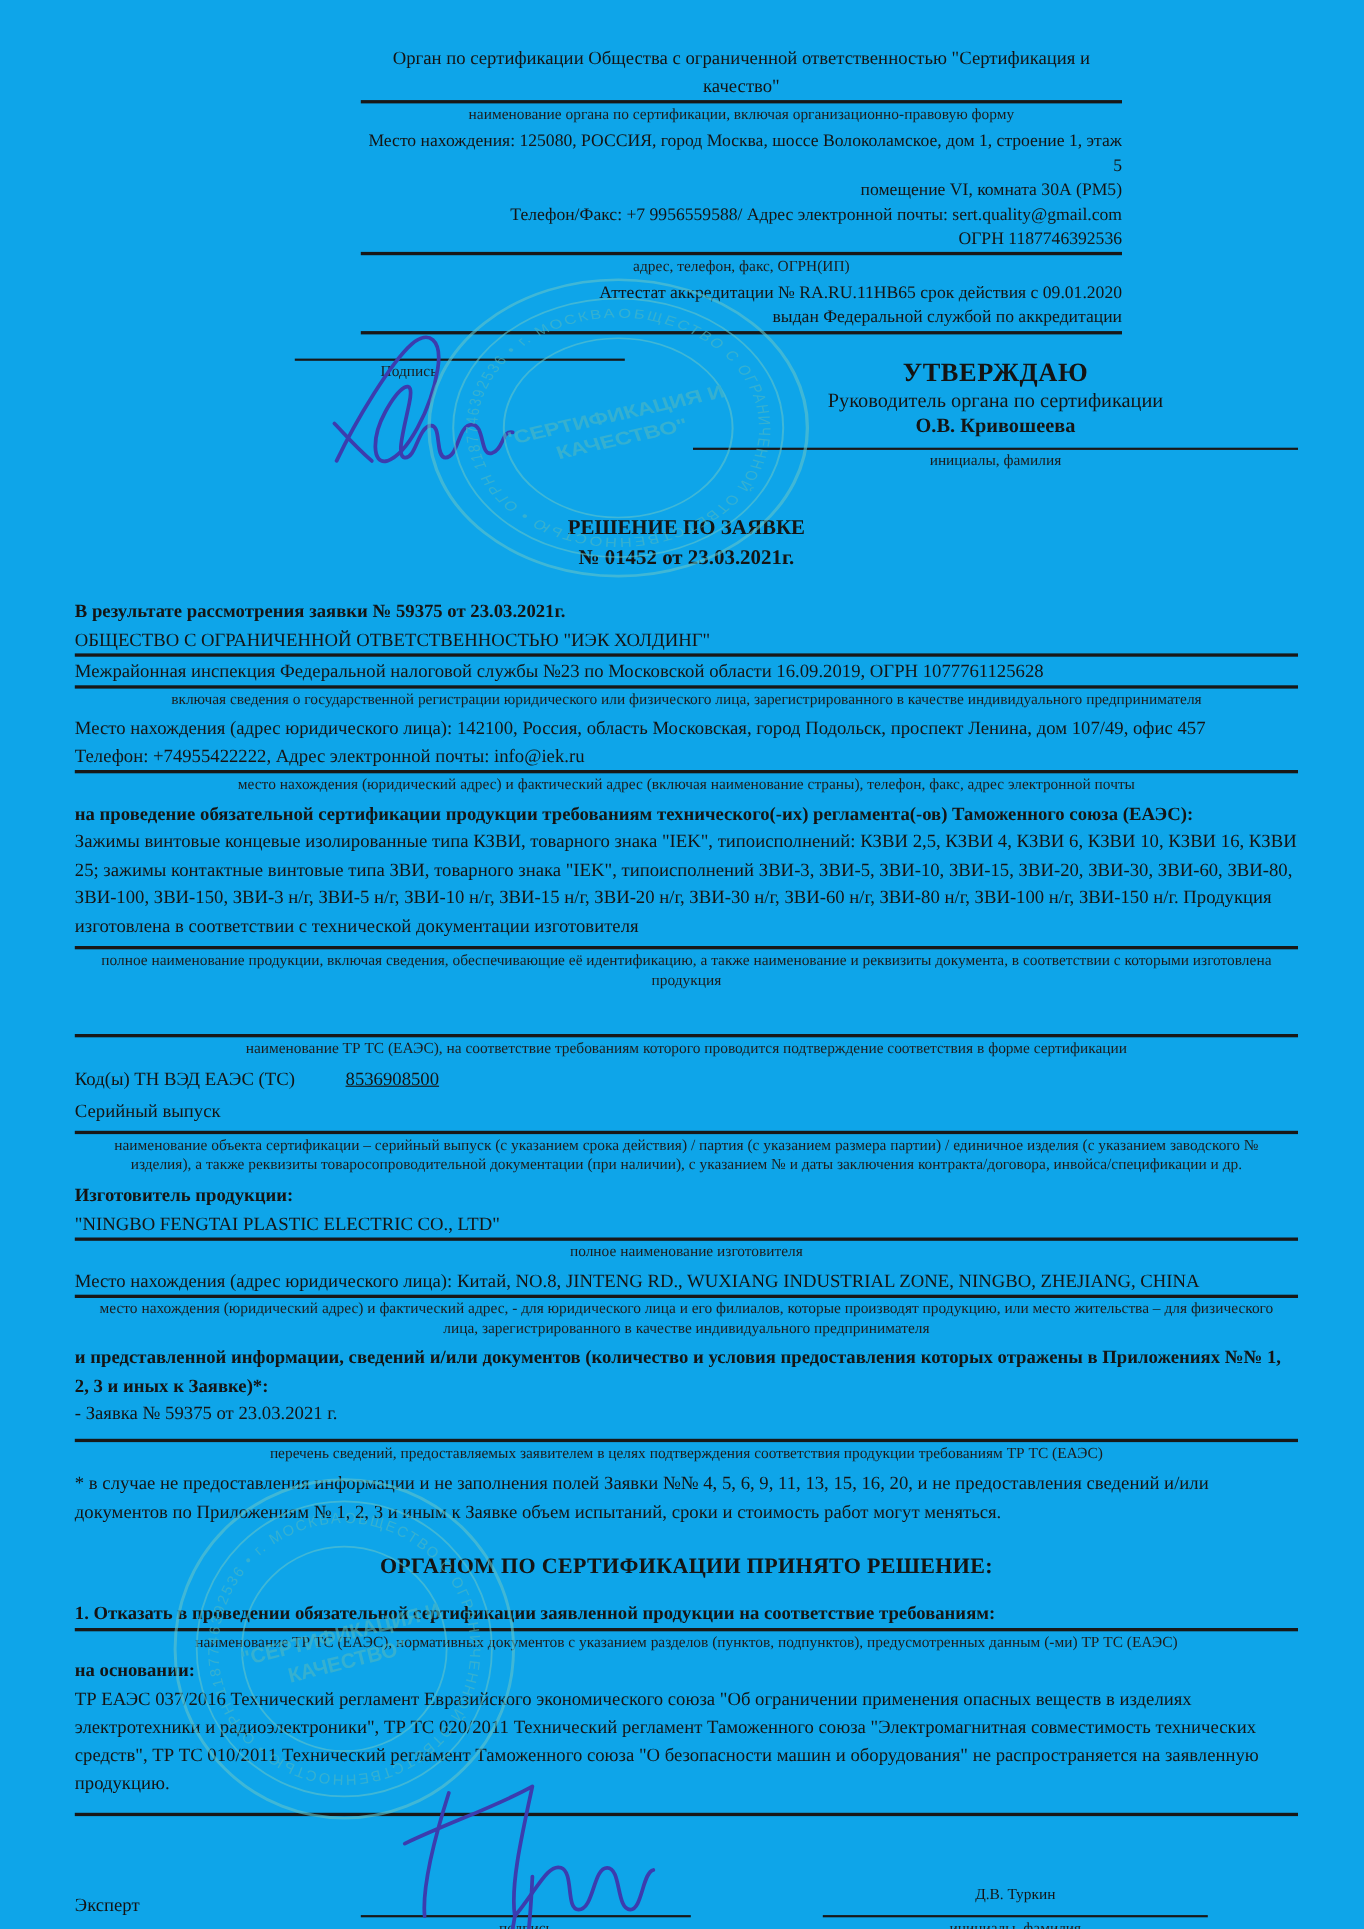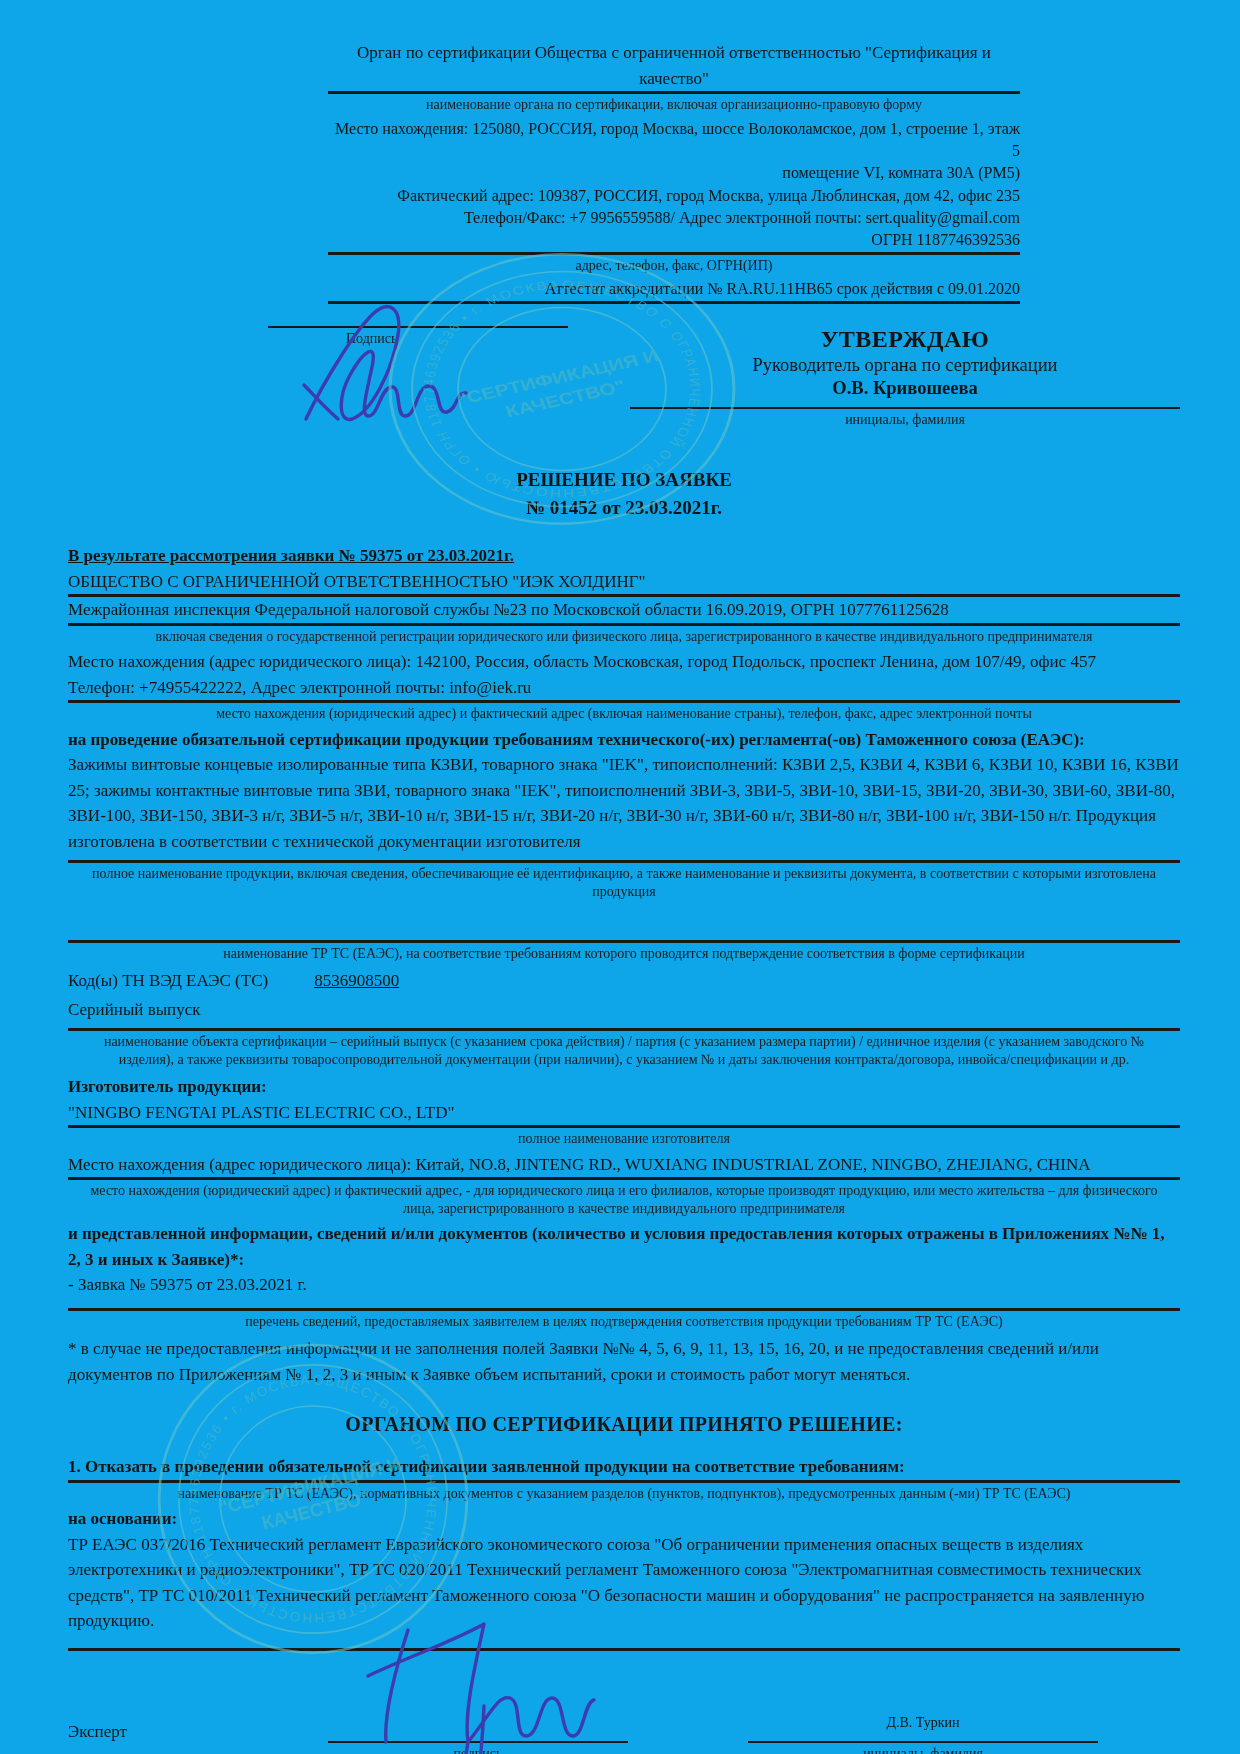--- a/index.html
+++ b/index.html
@@ -31,21 +31,21 @@
   .approve-title { font-size:24px; font-weight:bold; letter-spacing:.5px; }
   .approve-role  { font-size:18.5px; margin-top:2px; }
   .approve-name  { font-size:18.5px; font-weight:bold; margin-top:2px; padding-bottom:8px; }
   .approve-col .sigline { border-bottom:2.5px solid #181818; height:0; }
 
   
   .doc-title { text-align:center; margin-top:34px; font-size:19px; font-weight:bold; line-height:1.45; }
   .mt6  { margin-top:6px; }
   .mt10 { margin-top:10px; }
   .mt14 { margin-top:14px; }
-  .mt22 { margin-top:22px;text-decoration:underline; }
+  .mt22 { margin-top:22px; }
   .gap36 { height:36px; }
   .code-row { font-size:17px; margin:8px 0 6px 0; }
   .code-val { margin-left:46px; text-decoration:underline; }
   .big-heading { text-align:center; font-size:20px; font-weight:bold; margin:26px 0 18px 0; letter-spacing:.3px; }
   .caption.two { max-width:1090px; margin-left:auto; margin-right:auto; }
 
   
   .footer-row { display:flex; align-items:flex-end; margin-top:64px; }
   .expert-label { width:150px; font-size:17px; padding-bottom:24px; }
   .f-sig-col { width:300px; margin-left:110px; position:relative; }
@@ -71,26 +71,26 @@
 
 <div class="page">
   <div class="content">
 
     <div class="header-block">
       <div class="t org-line">Орган по сертификации Общества с ограниченной ответственностью "Сертификация и качество"</div>
       <div class="rule"></div>
       <div class="caption">наименование органа по сертификации, включая организационно-правовую форму</div>
       <div>Место нахождения: 125080, РОССИЯ, город Москва, шоссе Волоколамское, дом 1, строение 1, этаж 5</div>
       <div>помещение VI, комната 30А (РМ5)</div>
-      <div>Фактический адрес: 109387, РОССИЯ, город Москва, улица Люблинская, дом 42, офис 235</div>
       <div>Телефон/Факс: +7 9956559588/ Адрес электронной почты: sert.quality@gmail.com</div>
       <div>ОГРН 1187746392536</div>
       <div class="rule"></div>
       <div class="caption">адрес, телефон, факс, ОГРН(ИП)</div>
       <div>Аттестат аккредитации № RA.RU.11НВ65 срок действия с 09.01.2020</div>
+      <div>выдан Федеральной службой по аккредитации</div>
       <div class="rule"></div>
     </div>
 
     <div class="approval">
       <div class="sig-col">
         <svg class="sig-svg-top" viewBox="0 0 220 125" aria-hidden="true">
           <path class="sig-path" d="M28,118 C46,80 78,28 96,12 C112,-2 124,8 120,34 C114,72 92,112 74,118 C60,122 60,96 72,74 C84,52 100,38 94,66 C89,90 82,114 90,115 C100,116 102,88 113,86 C124,84 117,115 127,115 C139,115 138,85 151,85 C163,85 158,114 169,111 C180,108 178,90 188,92"></path>
           <path class="sig-path" d="M60,118 C44,104 34,92 26,84"></path>
         </svg>
         <div class="sigline"></div>

